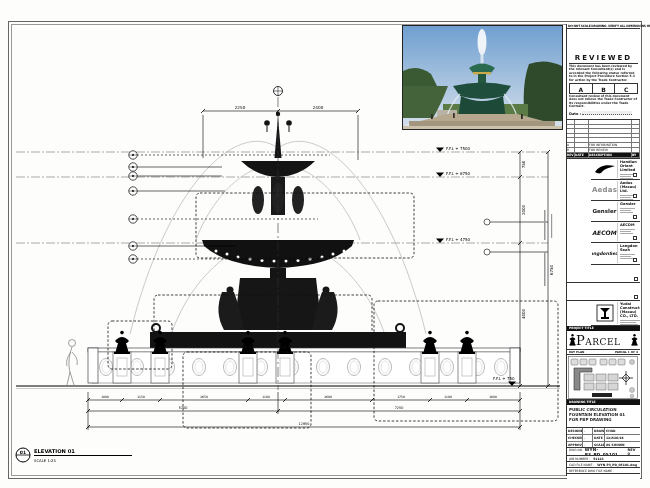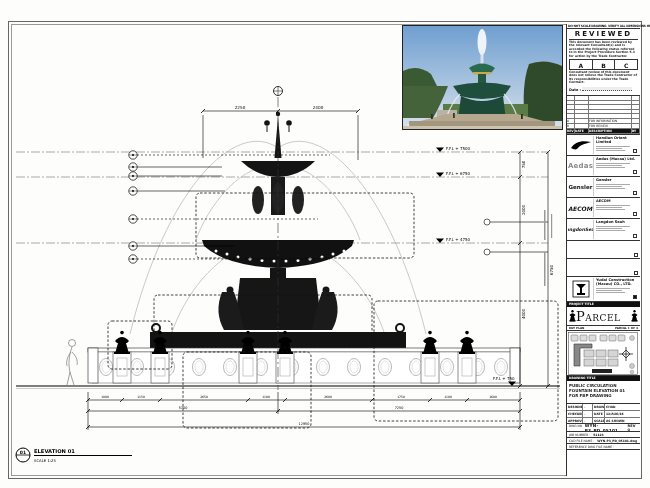--- a/index.html
+++ b/index.html
@@ -11,34 +11,34 @@
   
   .photo{position:absolute;left:402px;top:25px;width:161px;height:105px;border:1px solid #222;box-sizing:border-box;overflow:hidden;}
   .photo svg{display:block;}
   .photo-credit{position:absolute;left:4px;bottom:2px;font-size:3px;color:#fff;opacity:.8;}
 
   
   .tb{position:absolute;left:566px;top:24px;width:74px;height:452px;border-left:1px solid #333;background:#fff;box-sizing:border-box;}
   .tb *{box-sizing:border-box;}
   .tb-sec{border-bottom:1px solid #333;position:relative;overflow:hidden;background:#fff;}
   .tb-note{height:5px;font-size:3px;line-height:5px;white-space:nowrap;padding:0 1px;letter-spacing:-.2px;color:#111;border-bottom:1px solid #333;font-weight:bold;}
-  .stamp{height:67px;padding:1px 2px;}
+  .stamp{height:67px;padding:1px 2px;margin-top:24px;}
   .stamp-title{font-size:7px;font-weight:bold;letter-spacing:2px;text-align:center;border-bottom:1px solid #333;padding-bottom:1px;}
   .stamp p{margin:1px 0;font-size:3px;line-height:3.4px;font-weight:bold;color:#222;}
   .abc{display:flex;border:1px solid #333;height:11px;margin:1px 0;}
   .abc div{flex:1;border-right:1px solid #333;text-align:center;font-size:6px;font-weight:bold;line-height:11px;}
   .abc div:last-child{border-right:none;}
   .stamp-date{font-size:3.5px;font-weight:bold;margin-top:2px;}
   .stamp-date span{display:inline-block;width:50px;border-bottom:.5px dotted #555;height:4px;background:#eee;}
   .rev{height:39px;display:flex;flex-direction:column;}
   .rev-row{display:flex;flex:1;border-bottom:.5px solid #777;font-size:3px;line-height:4px;}
   .rev-row div{border-right:.5px solid #777;overflow:hidden;white-space:nowrap;}
   .rv1{width:8px;} .rv2{width:14px;} .rv3{flex:1;} .rv4{width:8px;}
   .rev-head{background:#111;color:#fff;font-weight:bold;}
-  .cons{display:flex;padding:1px;}
+  .cons{display:flex;padding:1px;margin-left:24px;}
   .cons-logo{width:25px;display:flex;align-items:center;justify-content:center;overflow:hidden;flex-shrink:0;}
   .cons-body{flex:1;padding-left:2px;position:relative;border-left:.5px solid #ccc;}
   .cons-name{font-size:3.6px;font-weight:bold;line-height:4px;color:#111;}
   .addr{margin-top:1.5px;}
   .addr i{display:block;height:1px;background:#aaa;margin:1px 0;width:78%;}
   .addr i:nth-child(2){width:60%;} .addr i:nth-child(3){width:68%;}
   .cb{position:absolute;right:2px;bottom:1px;width:4px;height:4px;border:.6px solid #333;background:#fff;}
   .cb.filled{background:#111;}
   .logo-aedas{font-size:7px;color:#8a8a8a;font-weight:600;letter-spacing:.2px;}
   .logo-gensler{font-size:5.5px;color:#111;font-weight:bold;}

